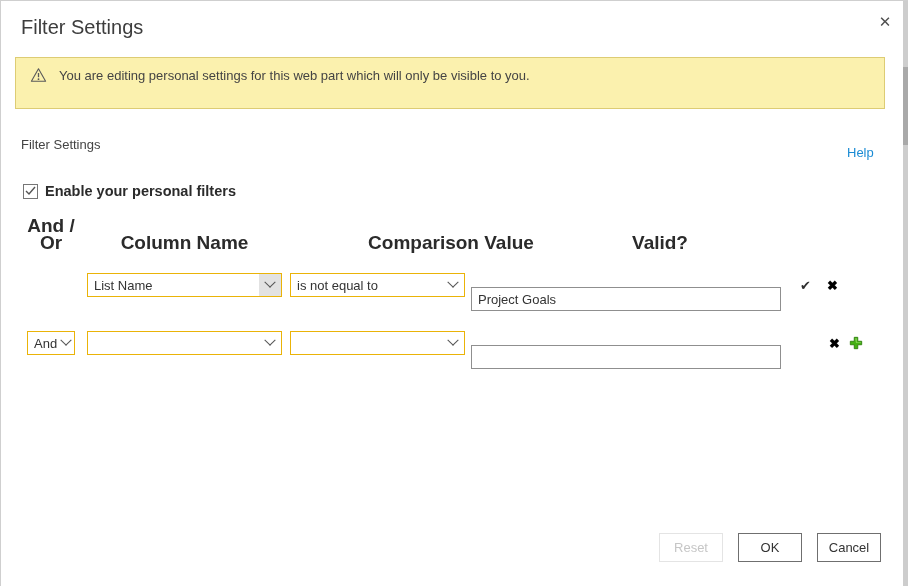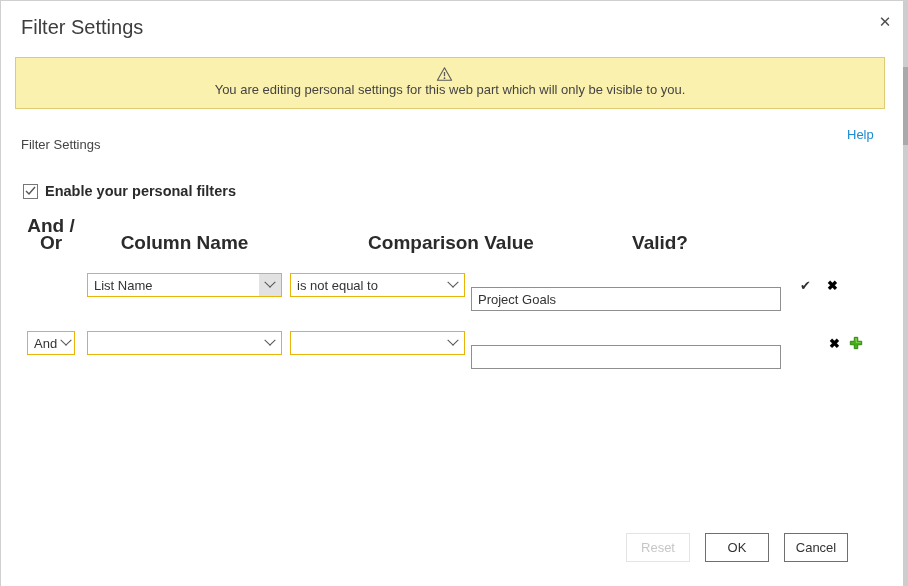--- a/index.html
+++ b/index.html
@@ -41,34 +41,33 @@
     width: 870px; height: 52px;
     background: #fbf1ae;
     border: 1px solid #ddcc74;
     padding: 8px 14px 0 14px;
   }
   .banner-row {
     display: flex;
     align-items: center;
     height: 18px;
     margin-bottom: 4px;
-    flex-direction: column;
   }
   .warn-icon { width: 17px; height: 16px; margin-right: 12px; flex: none; }
   .banner-text { font-size: 13px; color: #444; }
 
   
   .section-label {
     position: absolute;
     left: 20px; top: 136px;
     font-size: 13px; color: #444;
   }
   .help-link {
     position: absolute;
-    left: 846px; top: 126px;
+    left: 846px; top: 144px;
     font-size: 13px;
     color: #1a8bd4;
     text-decoration: none;
     cursor: pointer;
   }
 
   
   .enable-row {
     position: absolute;
     left: 22px; top: 182px;
@@ -143,21 +142,21 @@
     margin-top: 28px;
   }
   .icon-slot { width: 13px; text-align: center; flex: none; }
   .check-icon { color: #2f2f2f; font-size: 13px; margin-left: 5px; cursor: pointer; }
   .remove-icon { color: #000; font-size: 13px; font-weight: bold; margin-left: 16px; cursor: pointer; }
   .add-icon { margin-left: 9px; cursor: pointer; line-height: 0; }
 
   
   .footer-btns {
     position: absolute;
-    left: 625px; top: 532px;
+    left: 658px; top: 532px;
     display: flex;
   }
   .btn {
     width: 64px; height: 29px;
     background: #fff;
     border: 1px solid #6f6f6f;
     font-size: 13px;
     color: #333;
     font-family: "Liberation Sans", sans-serif;
     cursor: pointer;

